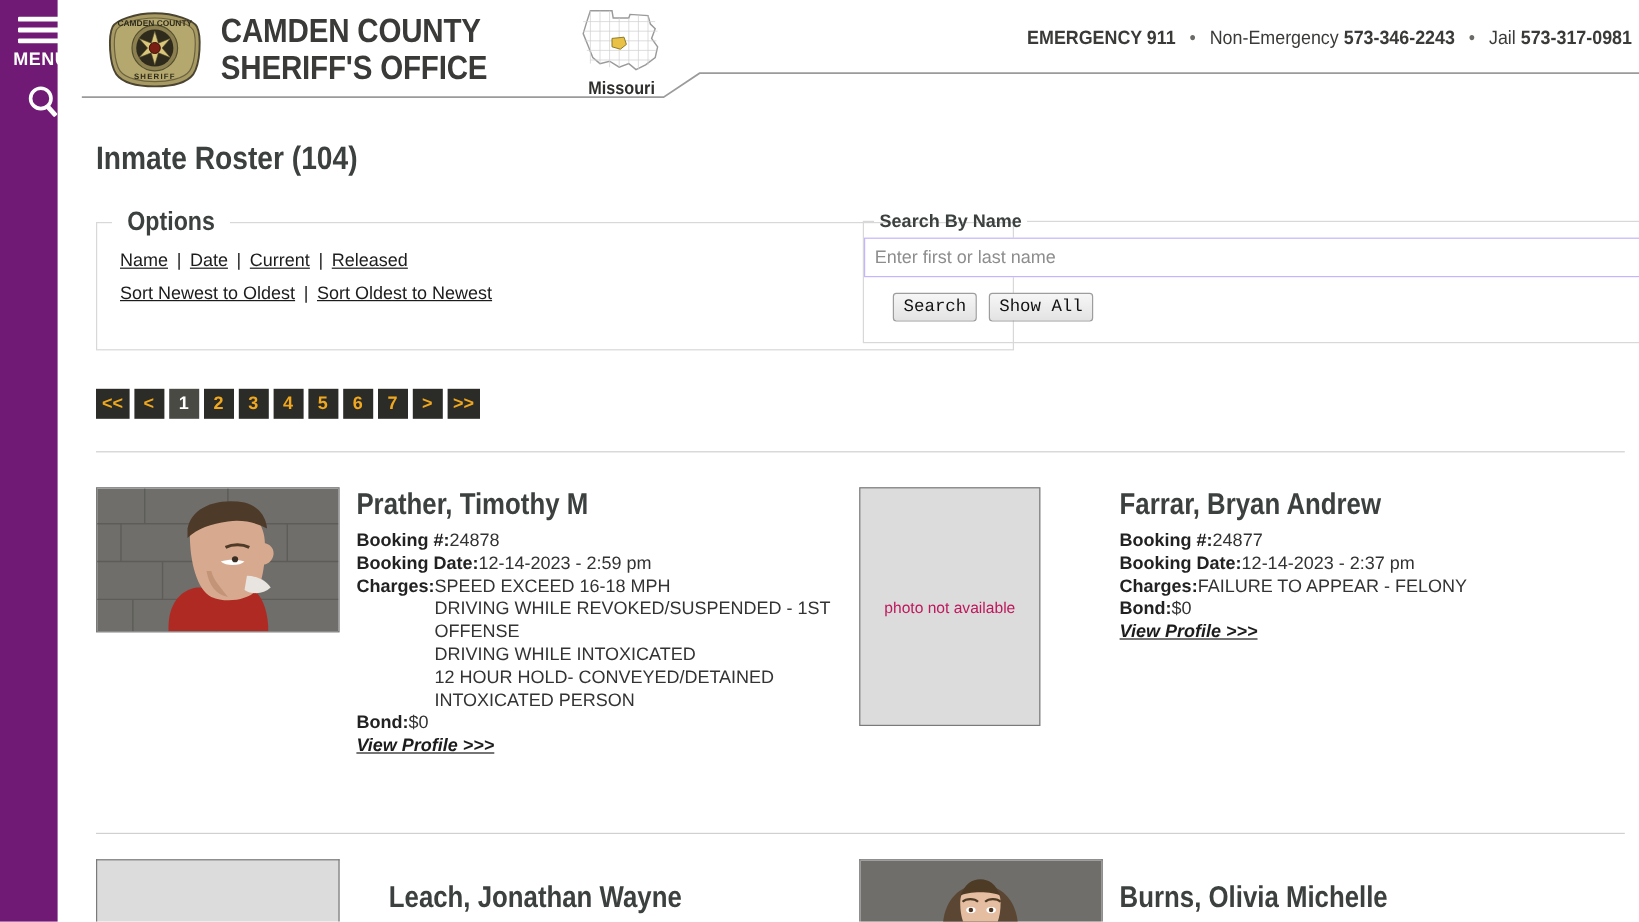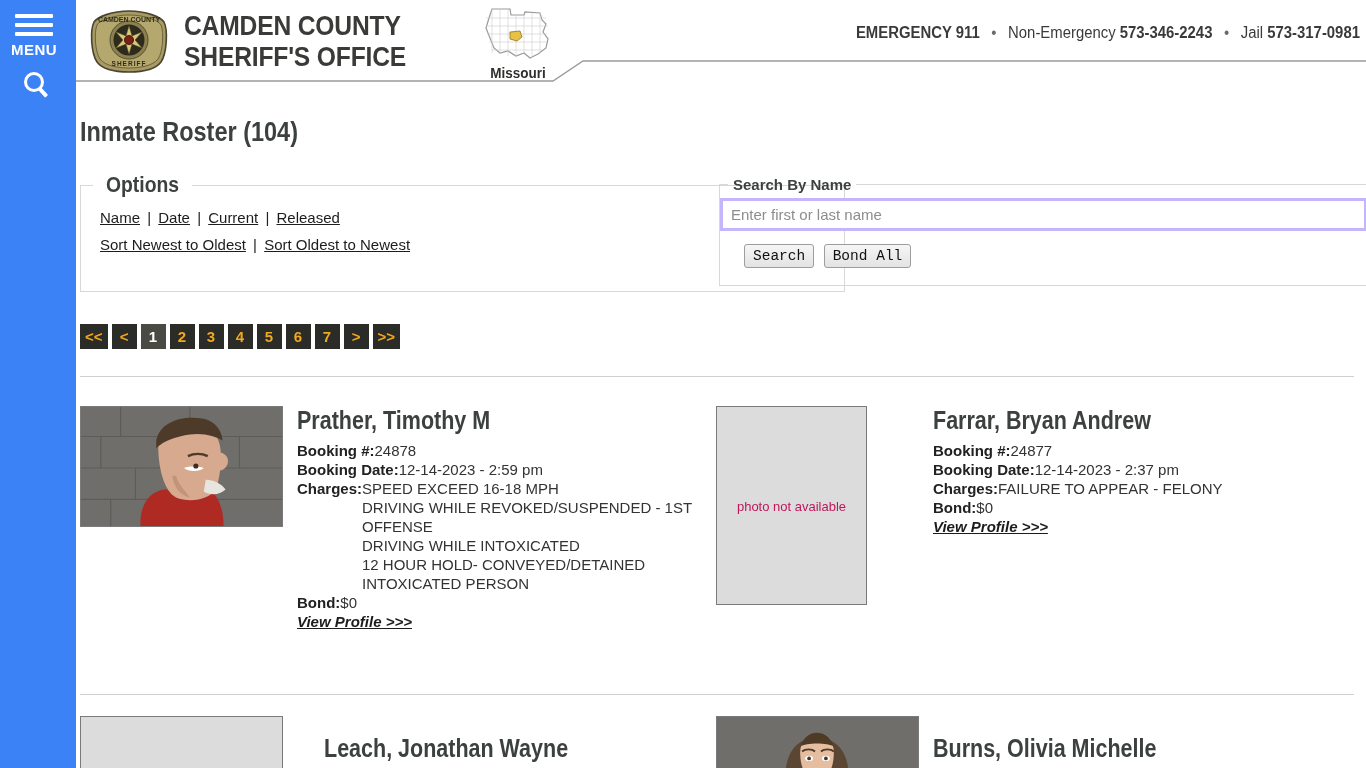--- a/index.html
+++ b/index.html
@@ -7,22 +7,22 @@
     margin: 0; padding: 0;
     width: 1366px; height: 768px;
     overflow: hidden;
     background: #ffffff;
     font-family: "Liberation Sans", sans-serif;
   }
 
   
   #sidebar {
     position: absolute; left: 0; top: 0;
-    width: 76px; height: 768px;
-    background: #3b82f6;
+    width: 48px; height: 768px;
+    background: #701a75;
     z-index: 20;
   }
   .menu-block {
     position: absolute; top: 10px; left: 0; width: 68px;
     text-align: center; cursor: pointer;
   }
   .hamburger { width: 38px; margin: 0 auto; padding-top: 4px; }
   .hamburger span {
     display: block; height: 4px; background: #fff;
     margin-bottom: 5px; border-radius: 1px;
@@ -131,21 +131,21 @@
     color: #1c1c1c; text-decoration: underline; cursor: pointer;
   }
   .opt-sep { color: #222; padding: 0 3px; }
 
   #search-panel { left: 651px; top: 94px; width: 635px; height: 110px; }
   #search-panel legend { font-size: 15px; font-weight: bold; margin-left: 8px; padding: 0 5px;}
   .search-input {
     display: block;
     margin: 5px auto 0 auto;
     width: 647px; height: 33px;
-    border: 3px solid #c4b5fd;
+    border: 1px solid #c4b5fd;
     font-size: 15px;
     padding: 0 8px;
     color: #222;
     font-family: "Liberation Sans", sans-serif;
     background: #fff;
   }
   .search-input::placeholder { color: #8d8d8d; }
   .btn-row { padding: 13px 0 0 24px; }
   .btn {
     font-family: Liberation Mono, monospace;
@@ -314,21 +314,21 @@
         <a>Sort Oldest to Newest</a>
       </div>
     </div>
   </fieldset>
 
   <fieldset class="panel" id="search-panel">
     <legend>Search By Name</legend>
     <input class="search-input" type="text" placeholder="Enter first or last name" style="">
     <div class="btn-row">
       <button class="btn">Search</button>
-      <button class="btn">Bond All</button>
+      <button class="btn">Show All</button>
     </div>
   </fieldset>
 
   <div id="pagination">
     <div class="pg">&lt;&lt;</div>
     <div class="pg">&lt;</div>
     <div class="pg active">1</div>
     <div class="pg">2</div>
     <div class="pg">3</div>
     <div class="pg">4</div>

